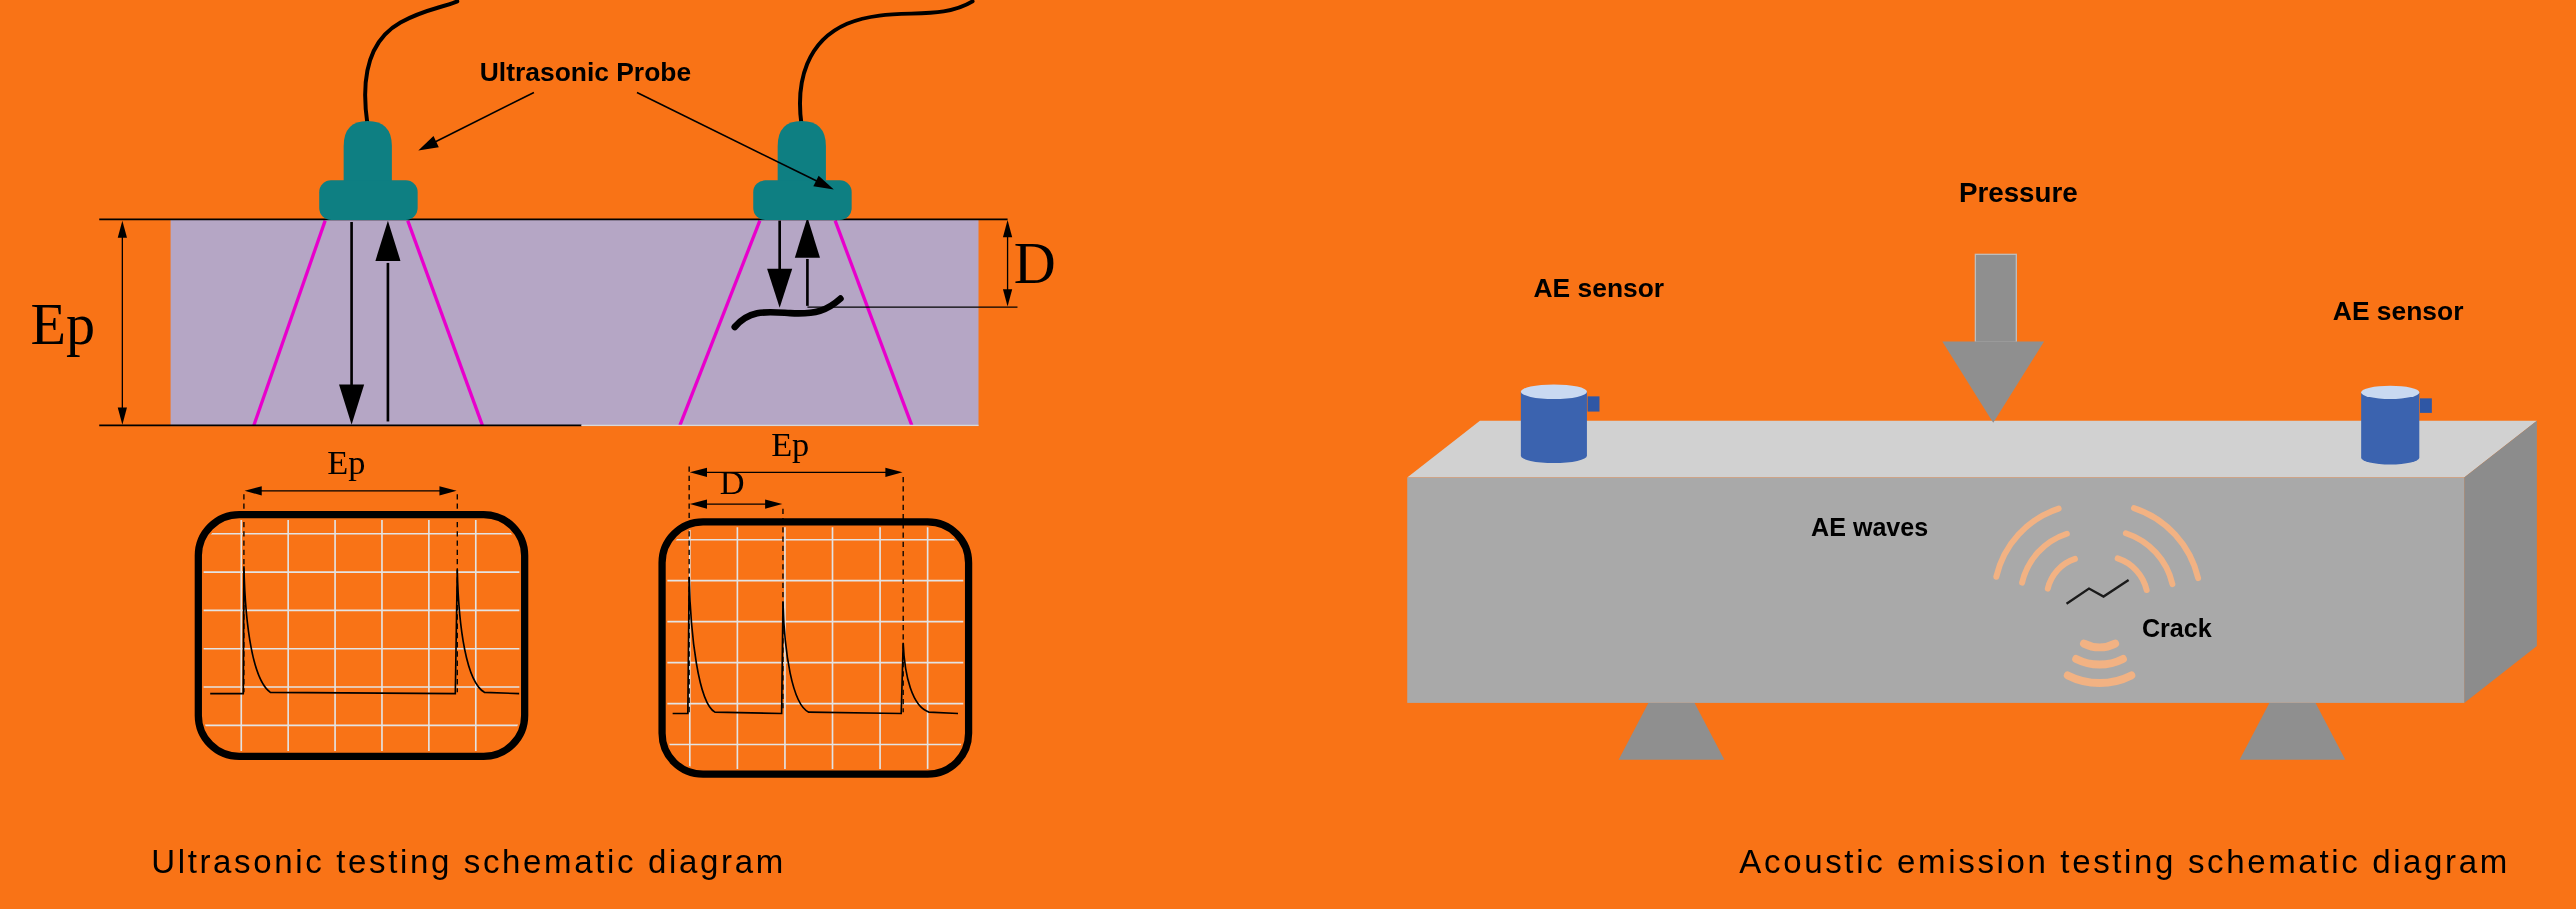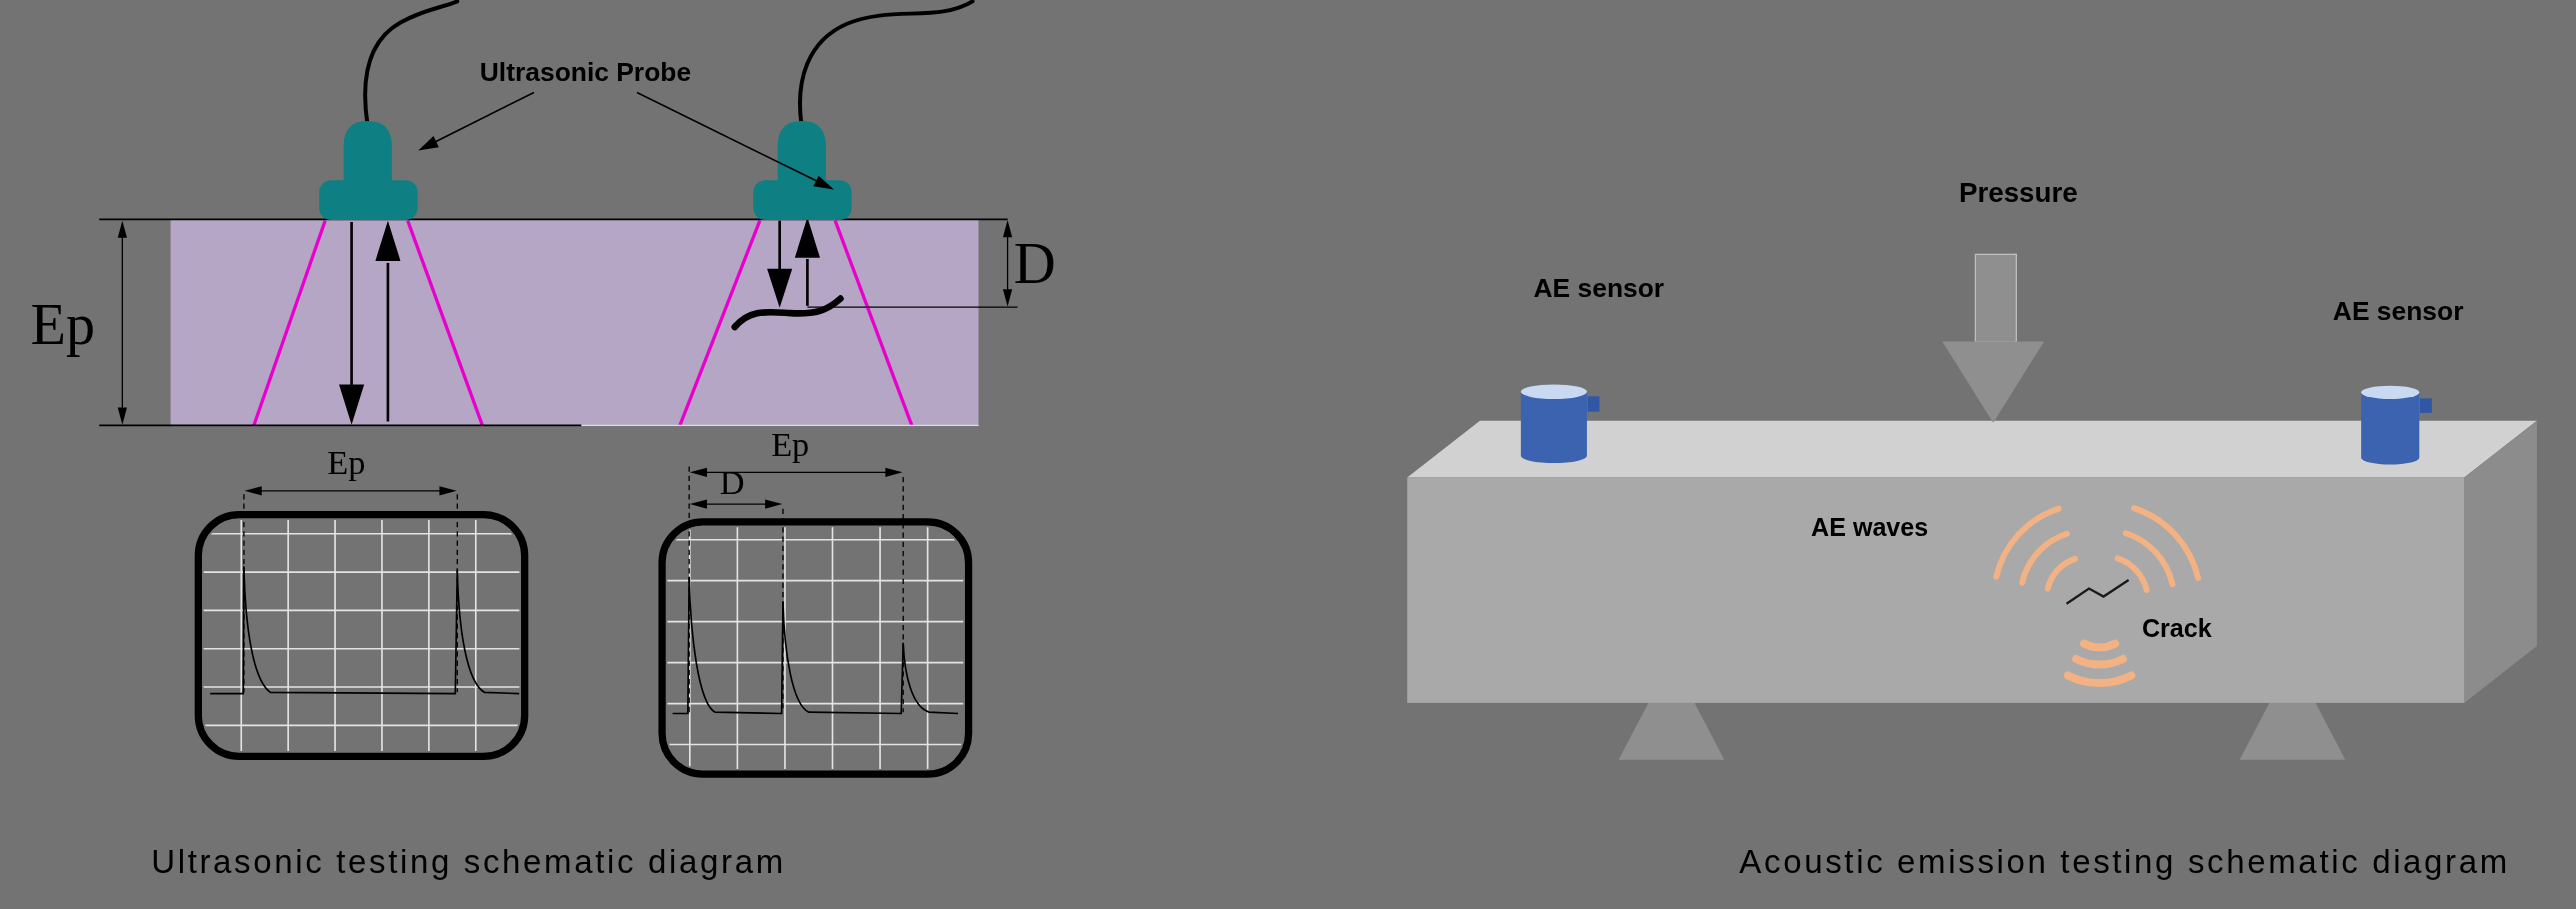--- a/index.html
+++ b/index.html
@@ -1,16 +1,16 @@
 <!DOCTYPE html>
 <html style="font-size:10.6px"><head>
 <meta charset="utf-8">
 <style>
   html,body{margin:0;padding:0;background:#386149;}
-  .stage{position:relative;width:2576px;height:909px;background:#737373;overflow:hidden;
+  .stage{position:relative;width:2576px;height:909px;background:#f97316;overflow:hidden;
          font-family:"Liberation Sans", sans-serif;}
   svg{position:absolute;left:0;top:0;}
   text{fill:#000;}
   .lbl-bold{font-family:"Liberation Sans",sans-serif;font-weight:bold;}
   .dim-serif{font-family:"Liberation Serif",serif;font-weight:normal;}
   .caption{font-family:"Liberation Sans",sans-serif;font-weight:normal;letter-spacing:4px;}
 </style>
 </head>
 <body>
 

